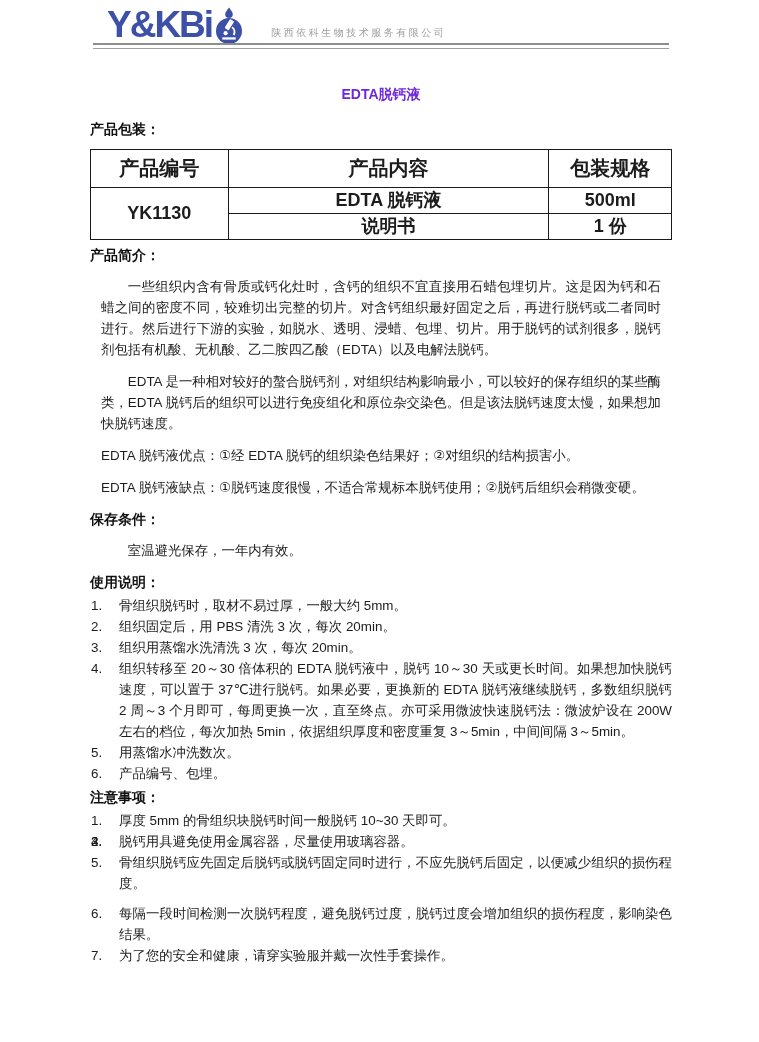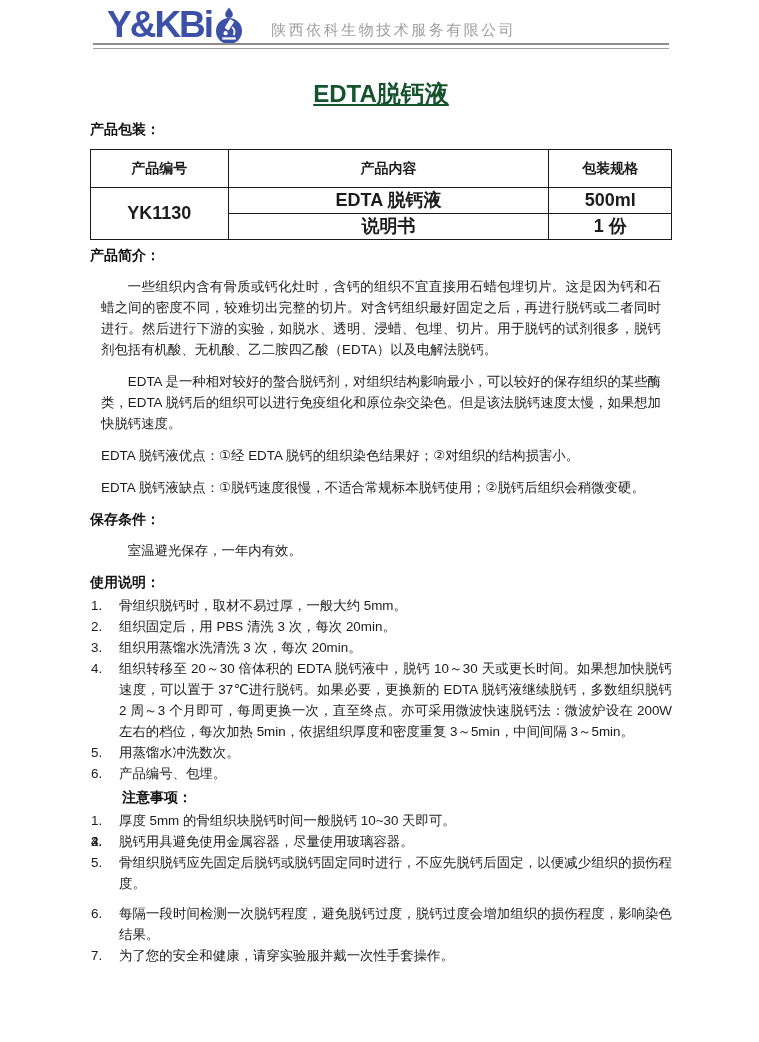--- a/index.html
+++ b/index.html
@@ -16,57 +16,56 @@
     position:absolute;top:7px;left:107px;
     display:flex;align-items:flex-end;
   }
   .logo{display:flex;align-items:flex-start;}
   .logo-text{
     font-size:37px;font-weight:bold;line-height:36px;
     letter-spacing:-2px;color:#3c50a8;
   }
   .logo-o{width:30px;height:38px;margin-left:2px;display:block;}
   .company-name{
-    font-size:15px;color:#9e9e9e;letter-spacing:2.5px;
+    font-size:10px;color:#9e9e9e;letter-spacing:2.5px;
     margin-left:27px;padding-bottom:5px;white-space:nowrap;
   }
   .divider{
     position:absolute;top:43px;left:93px;width:576px;height:3px;
     border-top:2px solid #8d8d8d;border-bottom:1px solid #9f9f9f;
   }
   
   .content{
     position:absolute;top:0;left:90px;width:582px;
     font-size:13.4px;line-height:21px;
     text-align:justify;
   }
   .doc-title{
     margin:82px 0 0 0;
-    font-size:24px;font-weight:bold;text-align:center;line-height:24px;
-    color:#14532d;
-    text-decoration:underline;
+    font-size:14px;font-weight:bold;text-align:center;line-height:24px;
+    color:#6d28d9;
   }
   .sec-heading{
     font-size:14px;font-weight:bold;line-height:20px;margin:0;color:#111;
     text-align:left;
   }
   .h-pack{margin-top:13px;}
   .h-intro{margin-top:5px;}
   .h-store{margin-top:6px;}
   .h-usage{margin-top:7px;}
-  .h-notes{margin-top:3px;margin-left:32px;}
+  .h-notes{margin-top:3px;}
   
   table.pack{
     border-collapse:collapse;width:100%;margin-top:10px;
     table-layout:fixed;
   }
   table.pack th,table.pack td{
     border:1px solid #1a1a1a;text-align:center;padding:0;
   }
-  table.pack th{font-size:14px;font-weight:bold;height:37px;}
+  table.pack th{font-size:20px;font-weight:bold;height:37px;}
   table.pack td{font-size:18px;height:25px;font-weight:bold;}
   .col-code{width:23.7%;}
   .col-content{width:55.2%;}
   .col-spec{width:21.1%;}
   
   p.body{margin:11px;}
   p.indent{text-indent:2em;}
   .after-heading{margin-top:1px;}
   
   .olist{margin-top:3px;}

